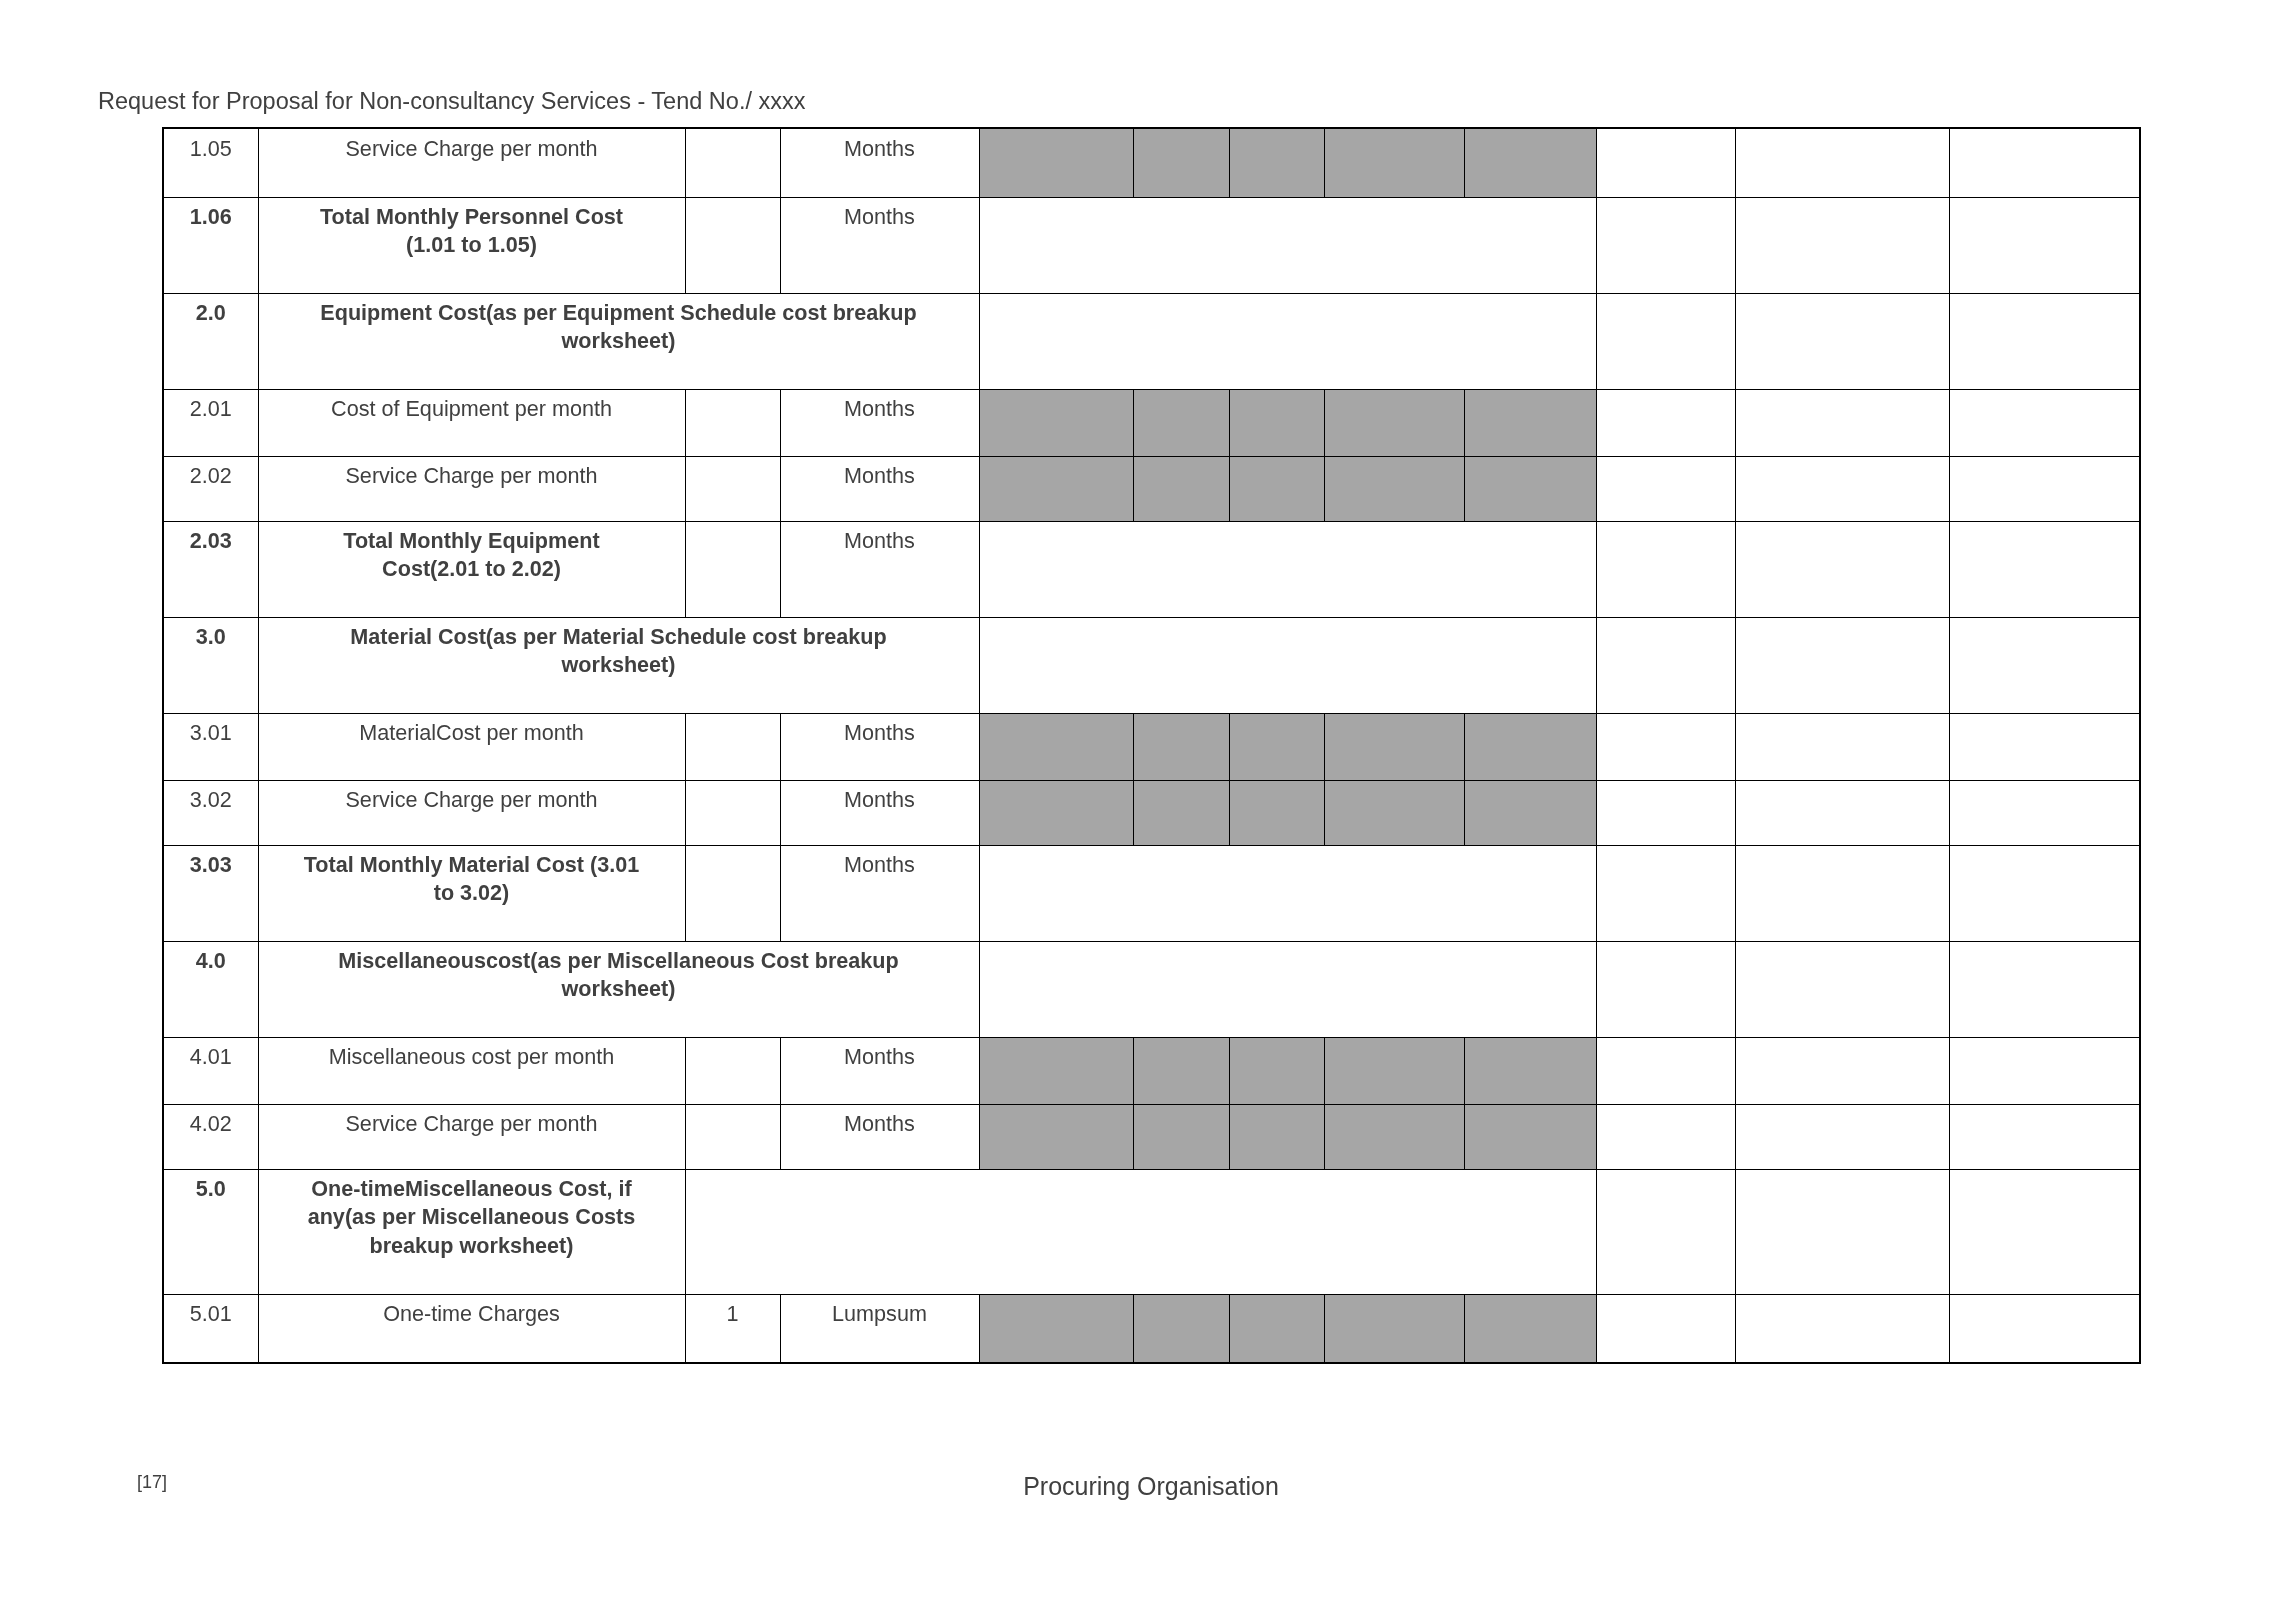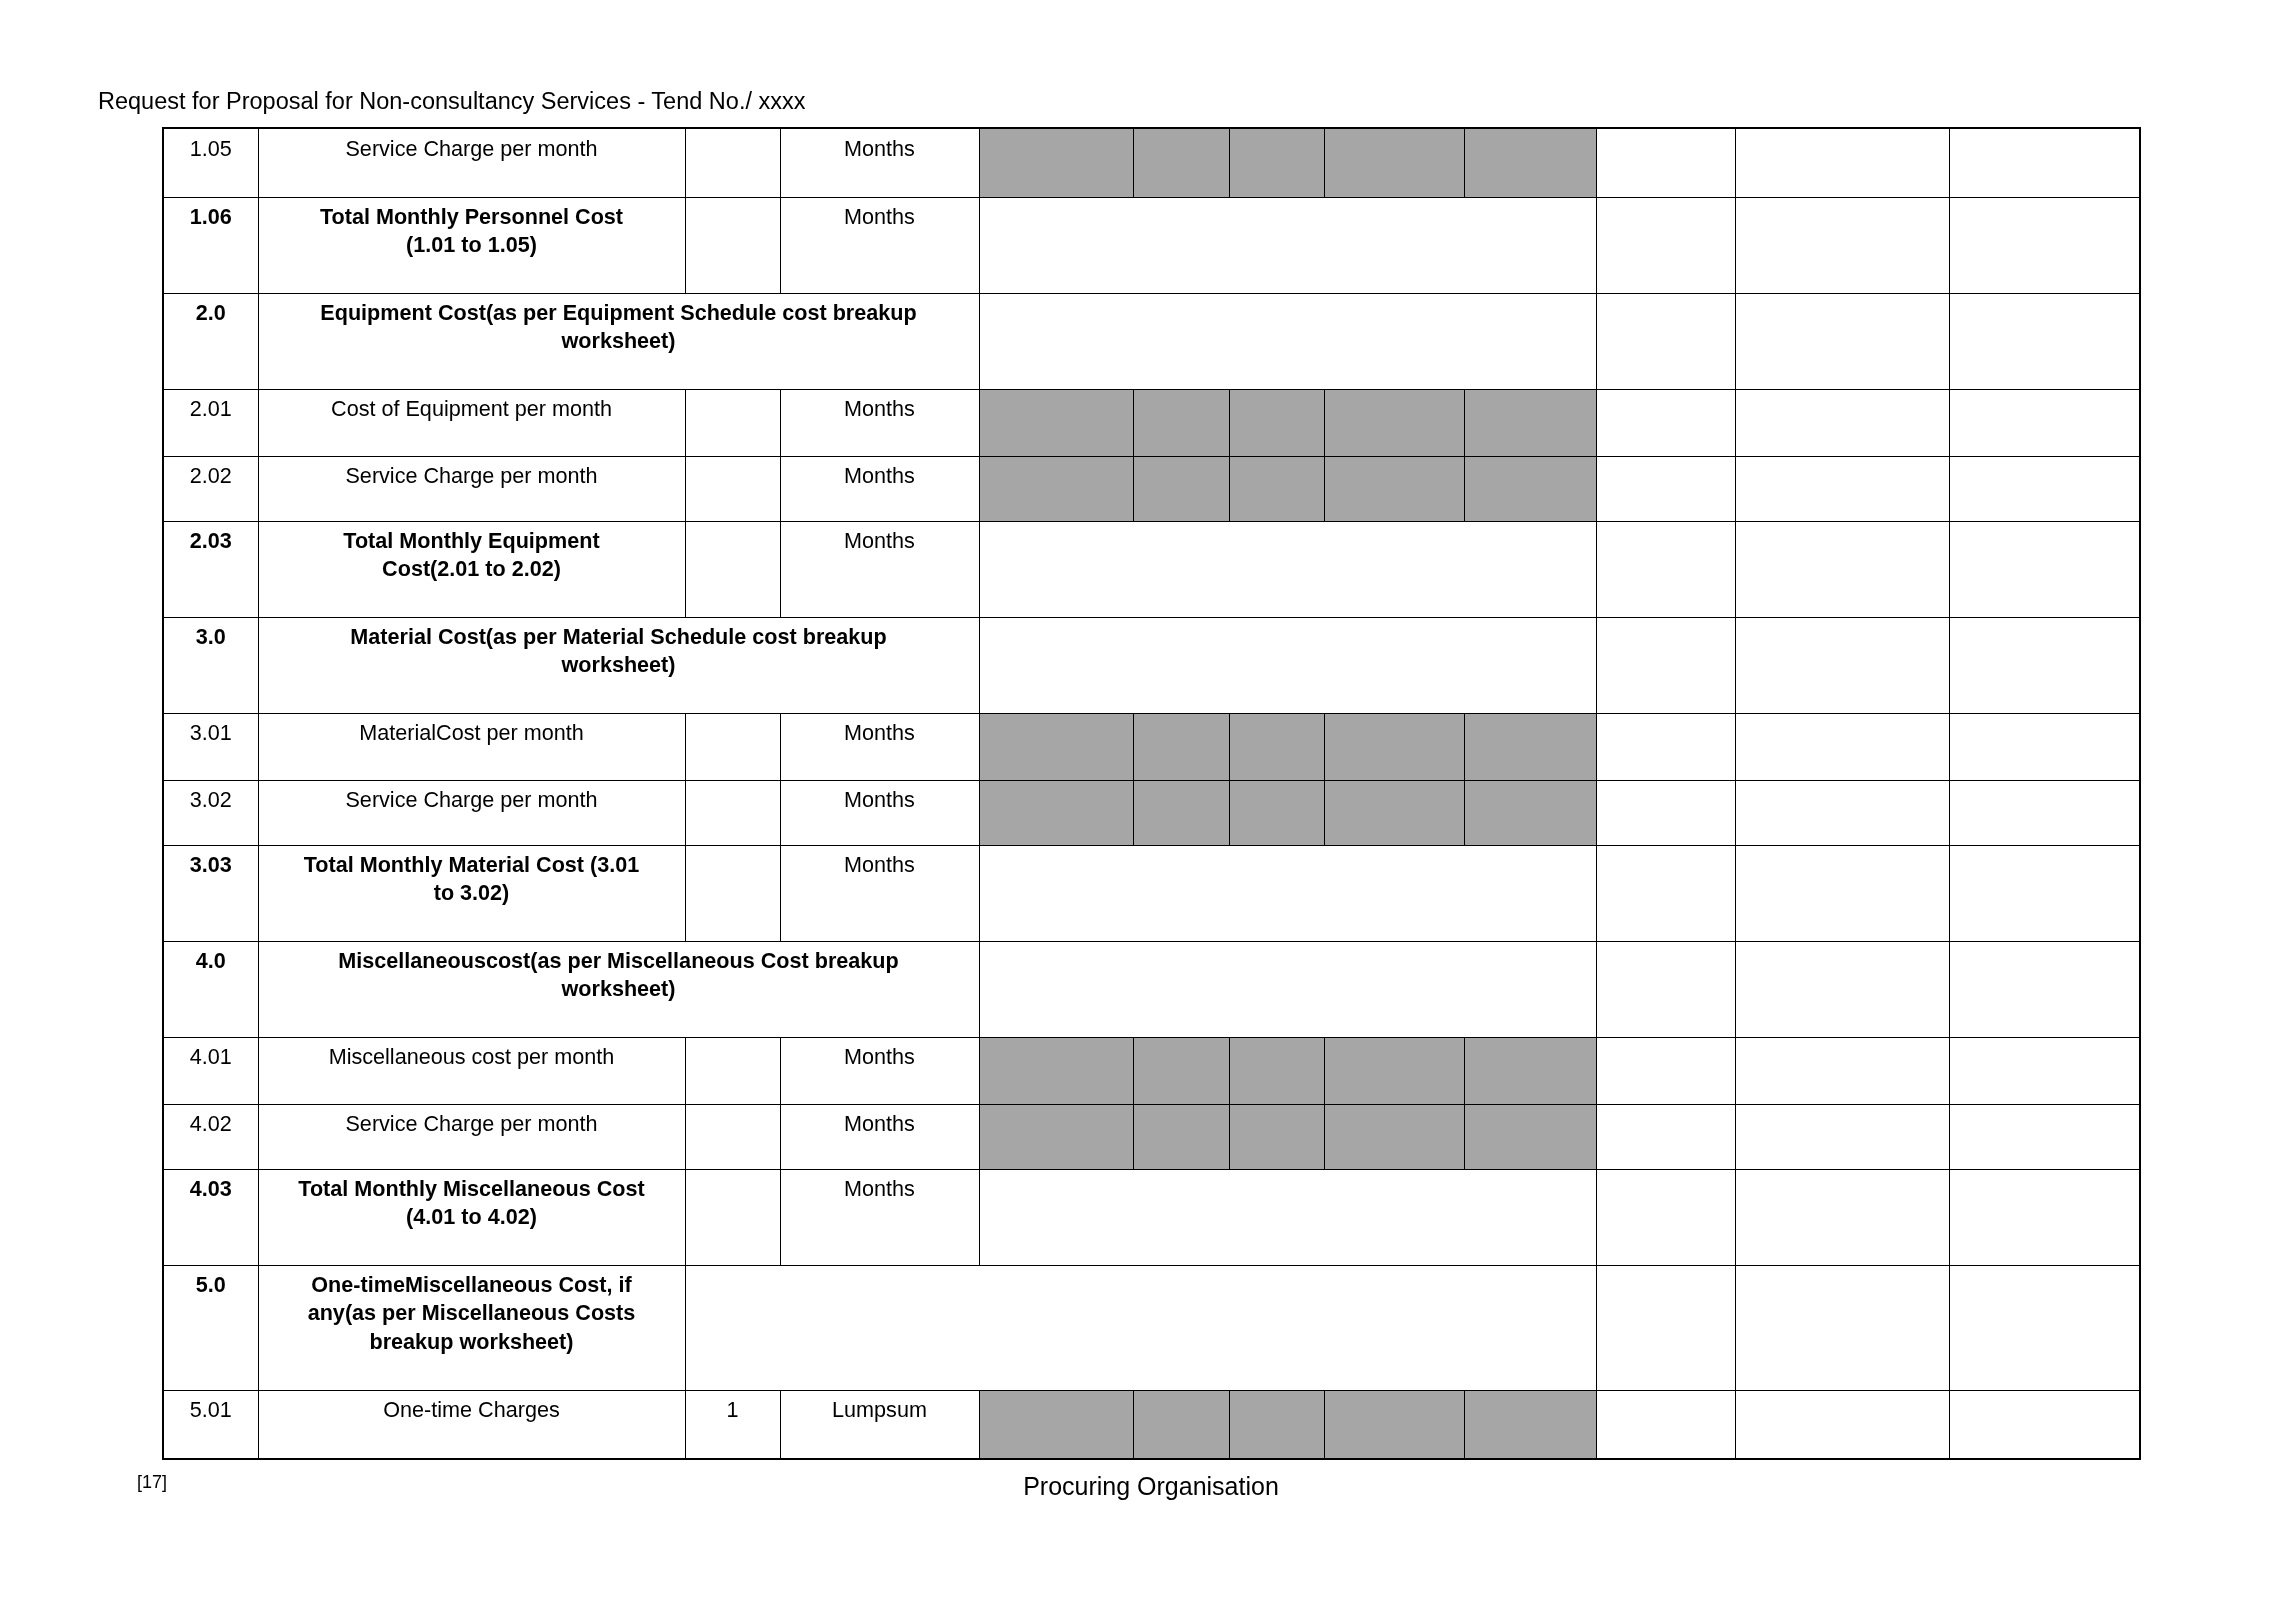--- a/index.html
+++ b/index.html
@@ -2,21 +2,21 @@
 <html><head>
 <meta charset="utf-8">
 <style>
   html, body { margin: 0; padding: 0; background: #e8e8e8; }
   .page {
     position: relative;
     width: 2293px;
     height: 1621px;
     background: #ffffff;
     font-family: "Liberation Sans", sans-serif;
-    color: #000000;
+    color: #404040;
     overflow: hidden;
   }
   .doc-title {
     position: absolute;
     left: 98px;
     top: 88px;
     font-size: 23.5px;
     white-space: nowrap;
   }
   .cost-table {
@@ -231,31 +231,20 @@
           <td class="c-unit">Months</td>
           <td class="c-gray" style="background: rgb(166, 166, 166);"></td>
           <td class="c-gray" style="background: rgb(166, 166, 166);"></td>
           <td class="c-gray" style="background: rgb(166, 166, 166);"></td>
           <td class="c-gray" style="background: rgb(166, 166, 166);"></td>
           <td class="c-gray" style="background: rgb(166, 166, 166);"></td>
           <td class="c-blank"></td>
           <td class="c-blank"></td>
           <td class="c-blank"></td>
         </tr>
-        <tr class="bold" style="height: 96px;">
-          <td class="c-no">4.03</td>
-          <td class="c-desc">Total Monthly Miscellaneous Cost
-(4.01 to 4.02)</td>
-          <td class="c-qty"></td>
-          <td class="c-unit">Months</td>
-          <td class="c-merged" colspan="5"></td>
-          <td class="c-blank"></td>
-          <td class="c-blank"></td>
-          <td class="c-blank"></td>
-        </tr>
         <tr class="bold" style="height: 125px;">
           <td class="c-no">5.0</td>
           <td class="c-desc">One-timeMiscellaneous Cost, if
 any(as per Miscellaneous Costs
 breakup worksheet)</td>
           <td class="c-merged" colspan="7"></td>
           <td class="c-blank"></td>
           <td class="c-blank"></td>
           <td class="c-blank"></td>
         </tr>

